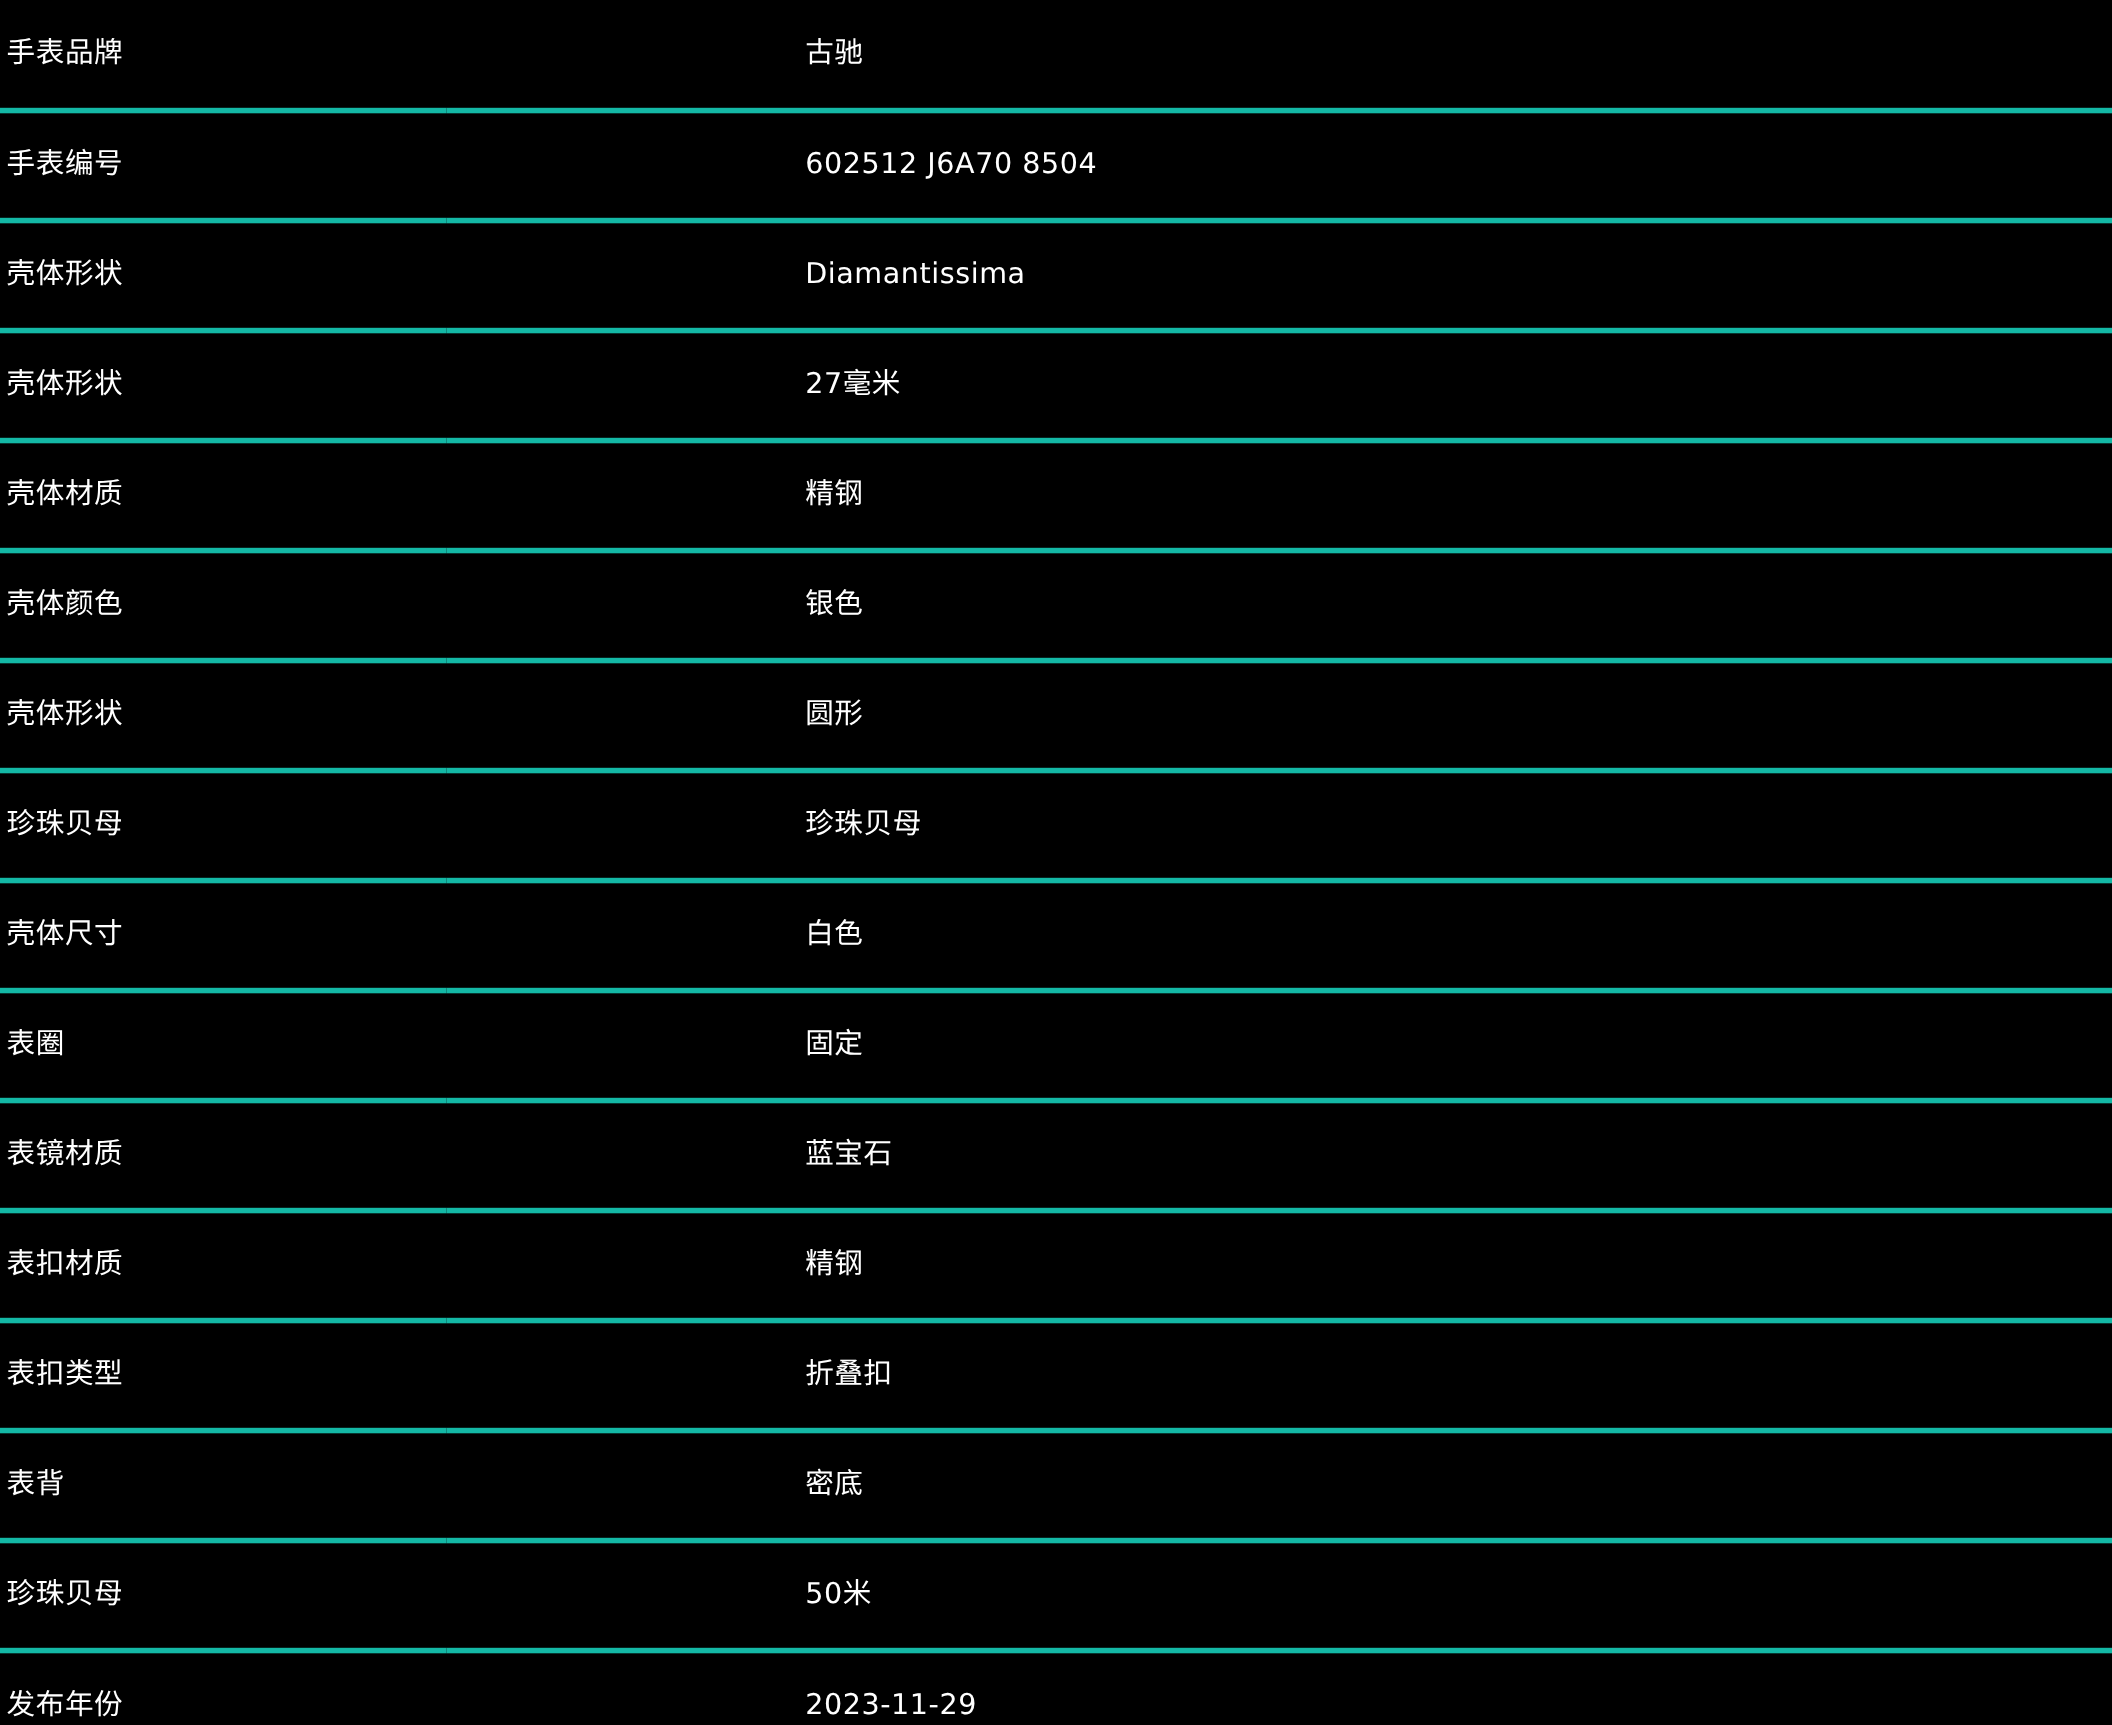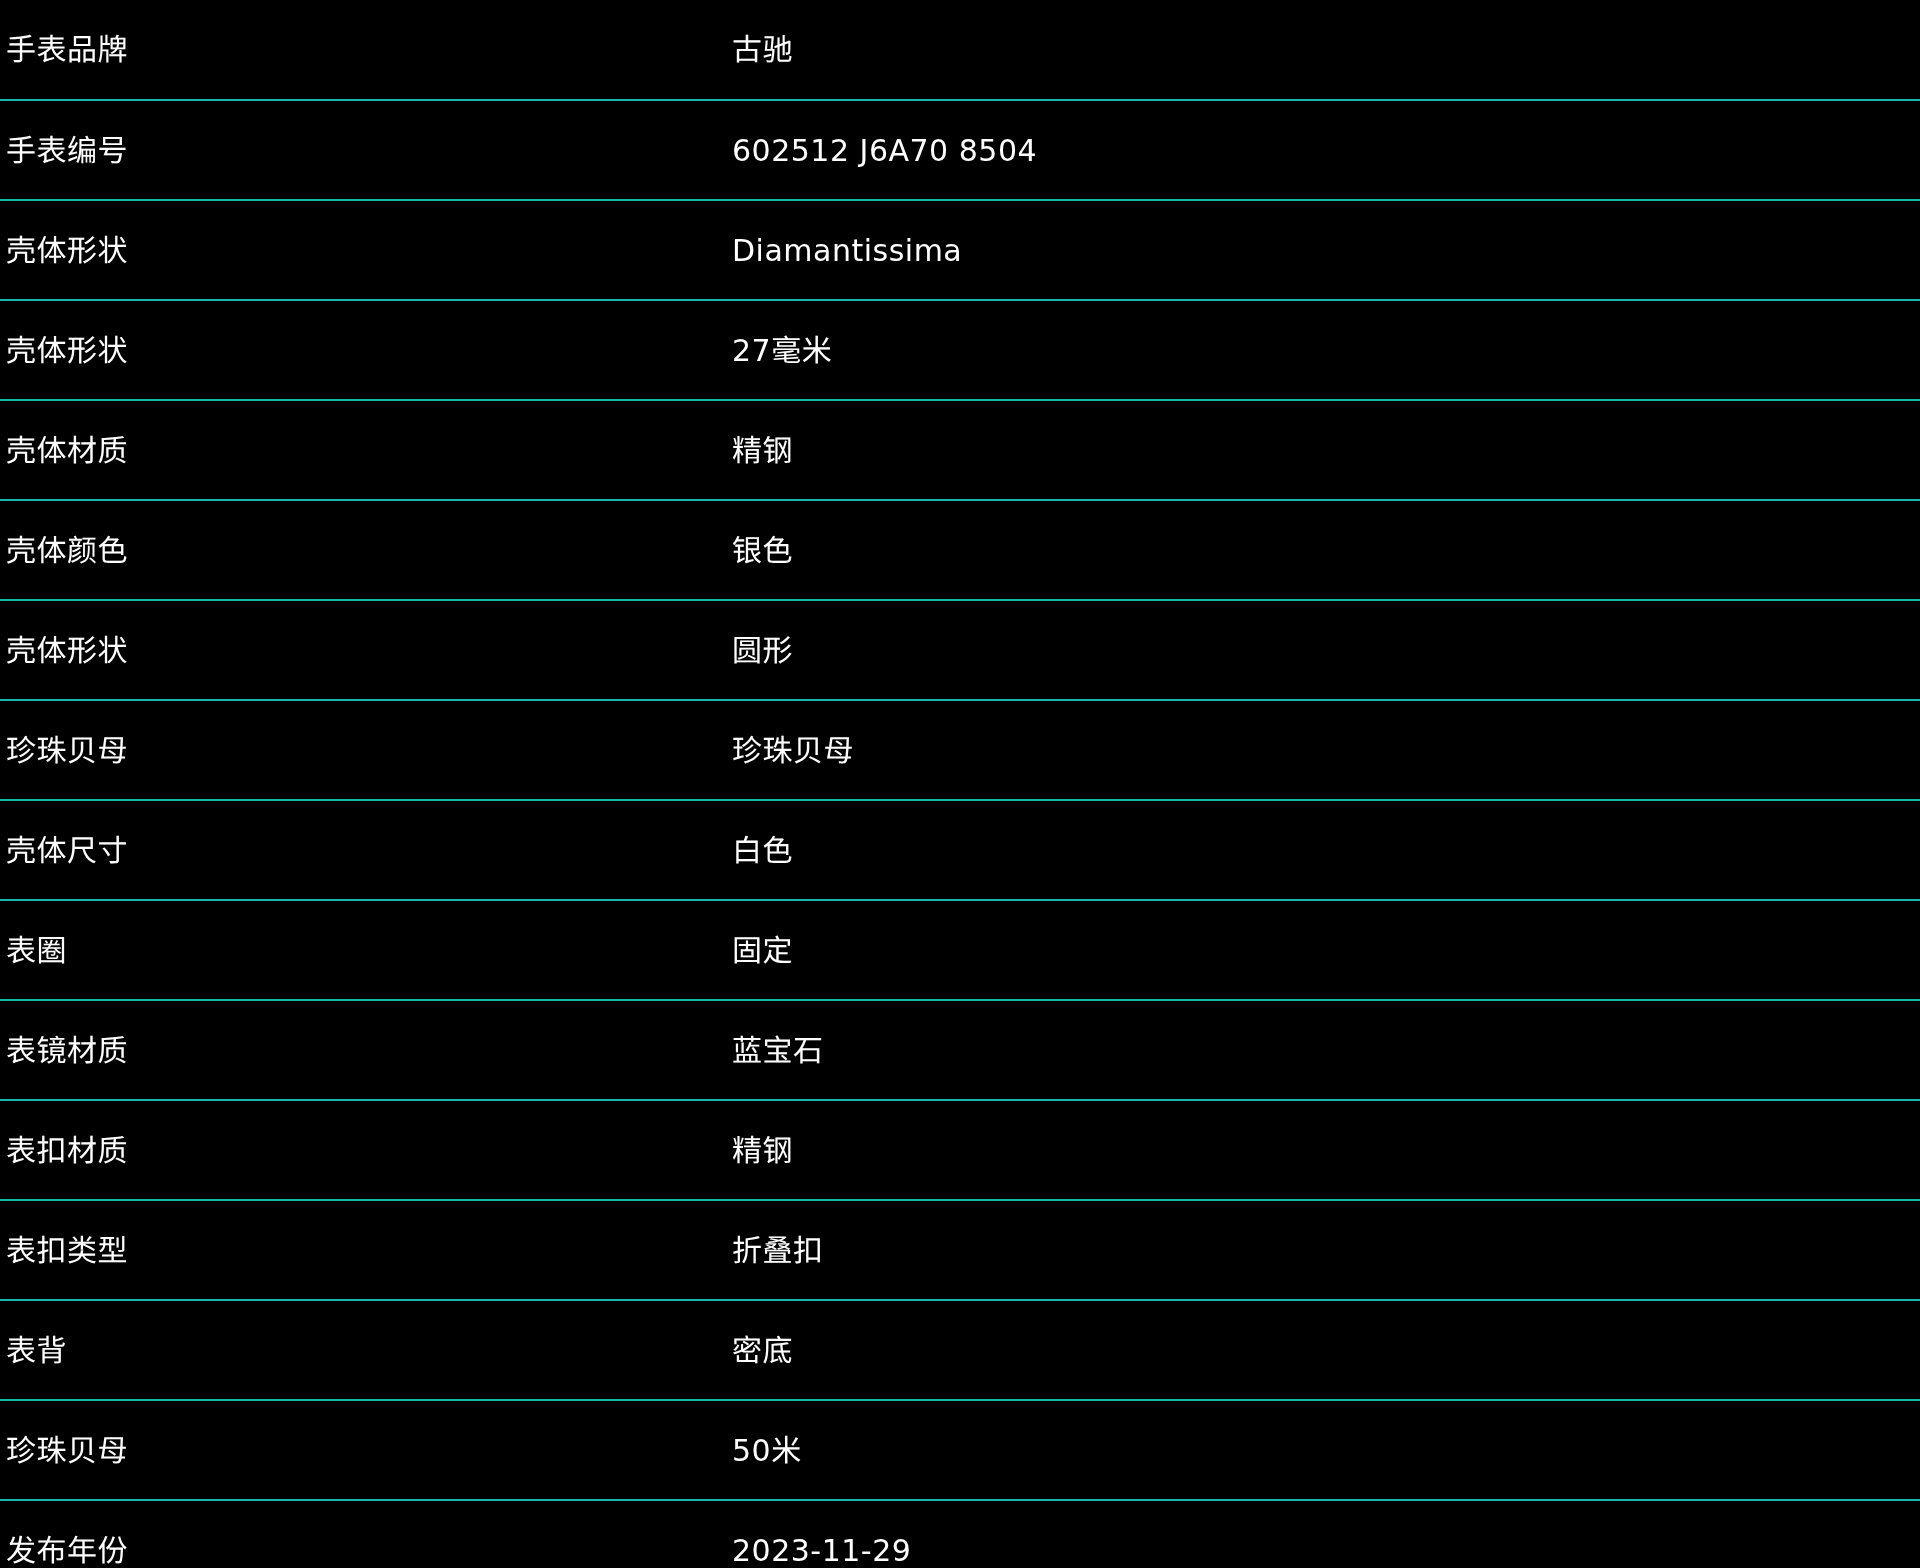--- a/index.html
+++ b/index.html
@@ -15,26 +15,26 @@
   }
   .spec-table {
     width: 1920px;
     border-collapse: collapse;
     table-layout: fixed;
   }
   .spec-table tr {
     height: 100px;
   }
   .spec-table tr + tr > td {
-    border-top: 2px solid #14b8a6;
+    border-top: 5px solid #14b8a6;
   }
   .spec-table td {
     vertical-align: middle;
     padding: 0;
-    font-size: 30px;
+    font-size: 26px;
     font-weight: 400;
     letter-spacing: 0.5px;
     line-height: 1.3;
     color: #ffffff;
     background: #000000;
   }
   td.label-cell {
     width: 400px;
     padding-left: 6px;
   }

